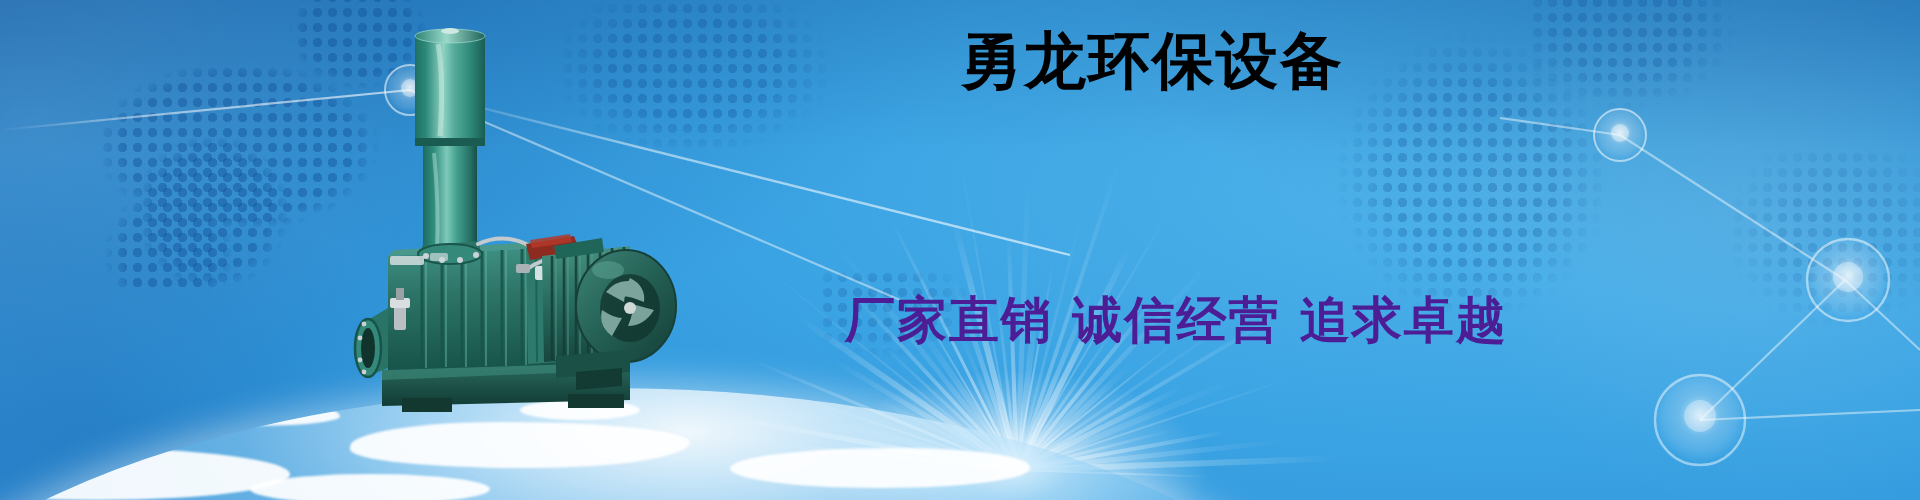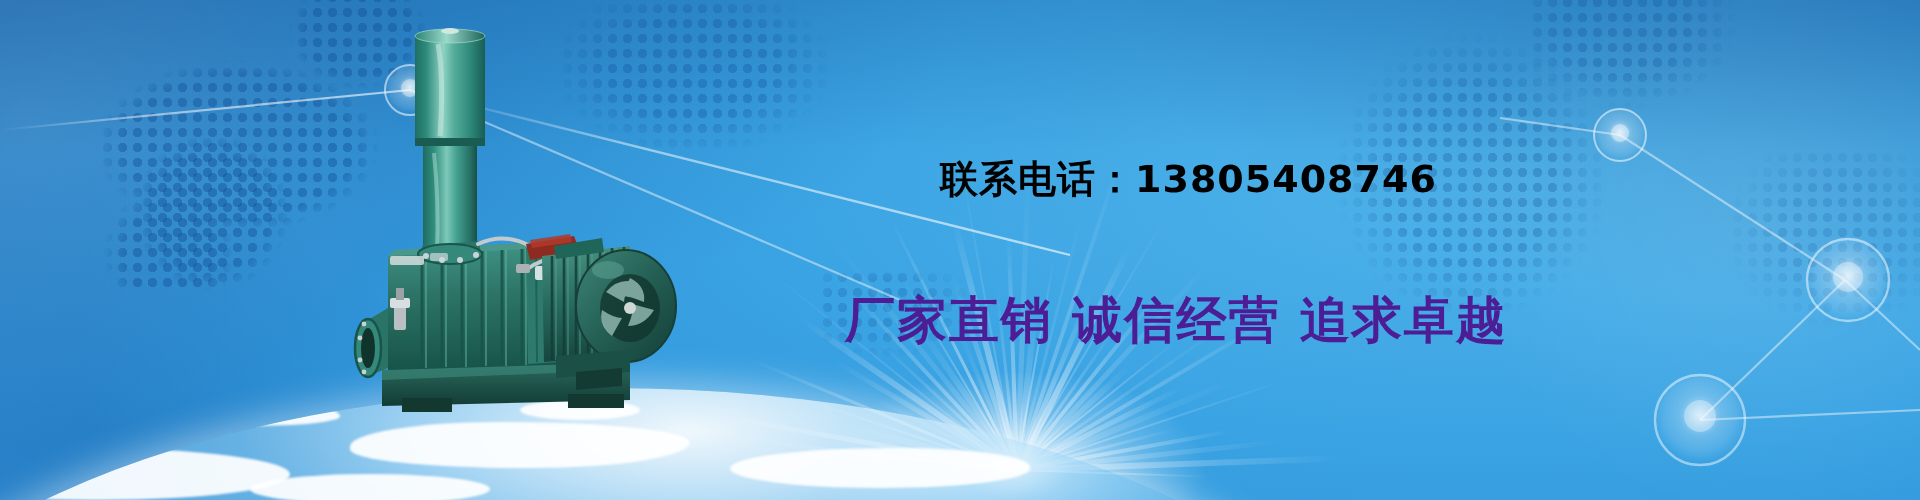--- a/index.html
+++ b/index.html
@@ -517,18 +517,18 @@
       <circle cx="300" cy="300" r="6" fill="#cfd8d5"></circle>
       <ellipse cx="278" cy="262" rx="16" ry="9" fill="#5ca394" opacity="0.55"></ellipse>
     </g>
 
     <g>
       <path d="M 226,348 L 300,342 L 300,364 L 226,370 Z" fill="#1a5046"></path>
       <path d="M 246,364 L 292,360 L 292,378 L 246,382 Z" fill="#133b33"></path>
     </g>
   </svg>
 
-
-  <div class="phone">联系电话：13805408746</div>
+  <div class="title">勇龙环保设备</div>
+
 
   <div class="slogan">厂家直销 诚信经营 追求卓越</div>
 
 </div>
 
 </body></html>

